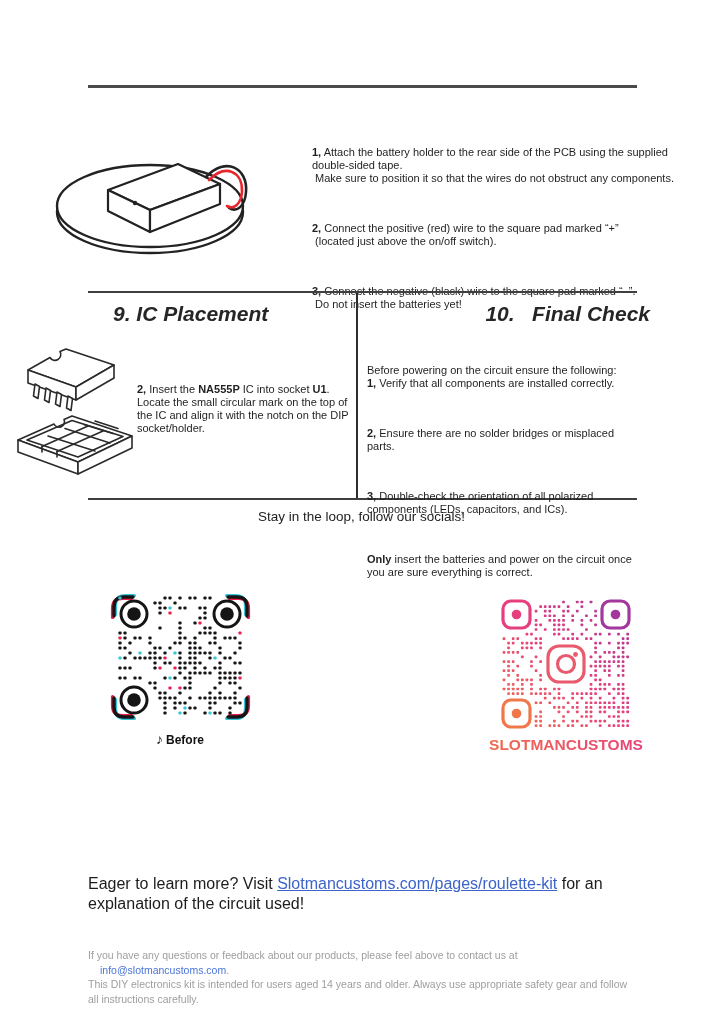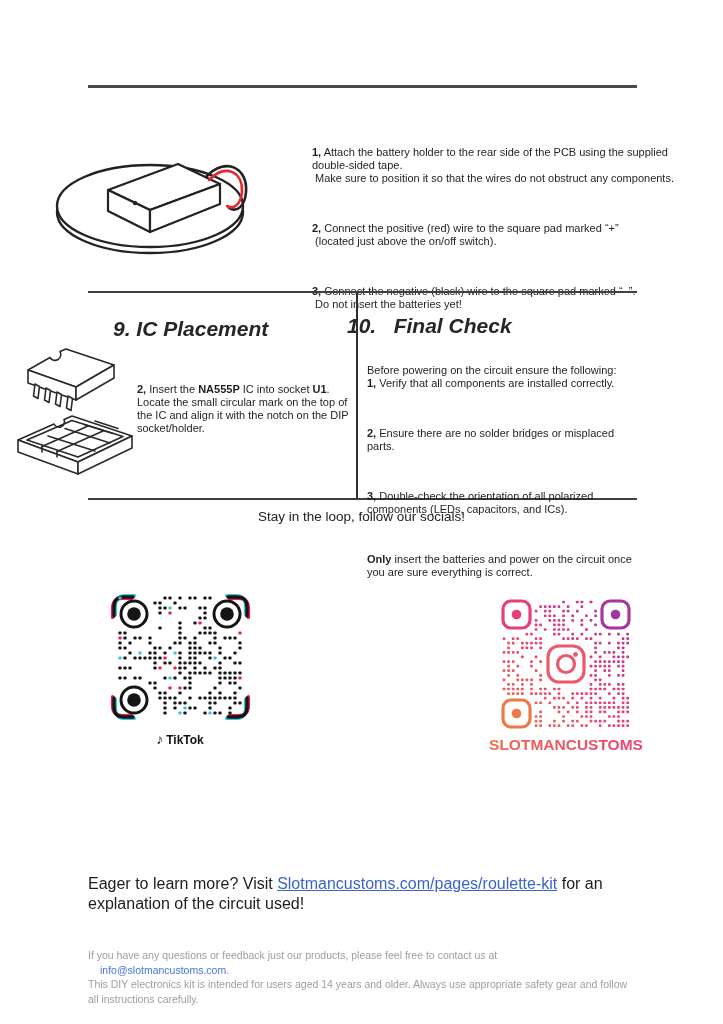--- a/index.html
+++ b/index.html
@@ -51,27 +51,27 @@
  Make sure to position it so that the wires do not obstruct any components.</span></p>
     <p><span class="b">2,</span><span> Connect the positive (red) wire to the square pad marked “+”
  (located just above the on/off switch).</span></p>
     <p><span class="b">3,</span><span> Connect the negative (black) wire to the square pad marked “–”.
  Do not insert the batteries yet!</span></p>
   </div>
 
   <div class="panel">
     <div class="panel-divider"></div>
 
-    <div class="sec-heading" style="left:25px;top:24px;">9. IC Placement</div>
+    <div class="sec-heading" style="left:25px;top:9px;">9. IC Placement</div>
 
     <div class="body-text" style="position:absolute;left:49px;top:64px;width:214px;">
       <p><span class="b">2,</span><span> Insert the </span><span class="b">NA555P</span><span> IC into socket </span><span class="b">U1</span><span>. Locate the small circular mark on the top of the IC and align it with the notch on the DIP socket/holder.</span></p>
     </div>
 
-    <div class="sec-heading" style="left:259px;top:9px;width:280px;text-align:left;margin-top:12px;">10.   Final Check</div>
+    <div class="sec-heading" style="left:282px;top:9px;width:280px;text-align:right;">10.   Final Check</div>
 
     <div class="body-text" style="position:absolute;left:279px;top:45px;width:268px;">
       <p><span>Before powering on the circuit ensure the following:
 </span><span class="b">1,</span><span> Verify that all components are installed correctly.</span></p>
       <p><span class="b">2,</span><span> Ensure there are no solder bridges or misplaced parts.</span></p>
       <p><span class="b">3,</span><span> Double-check the orientation of all polarized components (LEDs, capacitors, and ICs).</span></p>
       <p><span class="b">Only</span><span> insert the batteries and power on the circuit once you are sure everything is correct.</span></p>
     </div>
   </div>
 
@@ -334,21 +334,21 @@
         <rect x="121.4" y="116.4" width="3.2" height="3.2" rx="1.1" fill="#151515"></rect>
         <rect x="56.4" y="121.4" width="3.2" height="3.2" rx="1.1" fill="#151515"></rect>
         <rect x="71.4" y="121.4" width="3.2" height="3.2" rx="1.1" fill="#35c5d8"></rect>
         <rect x="76.4" y="121.4" width="3.2" height="3.2" rx="1.1" fill="#151515"></rect>
         <rect x="96.4" y="121.4" width="3.2" height="3.2" rx="1.1" fill="#151515"></rect>
         <rect x="101.4" y="121.4" width="3.2" height="3.2" rx="1.1" fill="#35c5d8"></rect>
         <rect x="106.4" y="121.4" width="3.2" height="3.2" rx="1.1" fill="#151515"></rect>
         <rect x="111.4" y="121.4" width="3.2" height="3.2" rx="1.1" fill="#151515"></rect>
         <rect x="121.4" y="121.4" width="3.2" height="3.2" rx="1.1" fill="#151515"></rect>
       </svg>
-    <div class="qr-label-tt"><span class="tt-note">♪</span><span>TikTok</span></div>
+    <div class="qr-label-tt"><span class="tt-note">♪</span><span>Before</span></div>
   </div>
 
   <div class="qr-block" style="left:486px;top:598px;width:160px;">
     <svg id="ig-qr" width="132" height="132" viewBox="0 0 132 132" style="margin:0 auto;">
         <rect x="62.19" y="2.65" width="2.7" height="2.7" rx="0.7" fill="rgb(200,59,140)"></rect>
         <rect x="75.93" y="2.65" width="2.7" height="2.7" rx="0.7" fill="rgb(193,59,143)"></rect>
         <rect x="80.51" y="2.65" width="2.7" height="2.7" rx="0.7" fill="rgb(190,58,144)"></rect>
         <rect x="89.67" y="2.65" width="2.7" height="2.7" rx="0.7" fill="rgb(186,58,147)"></rect>
         <rect x="39.29" y="7.23" width="2.7" height="2.7" rx="0.7" fill="rgb(214,61,133)"></rect>
         <rect x="43.87" y="7.23" width="2.7" height="2.7" rx="0.7" fill="rgb(211,61,134)"></rect>
@@ -651,16 +651,16 @@
           <stop offset="0" id="lbl-stop-a" stop-color="#ee6b4f"></stop>
           <stop offset="1" id="lbl-stop-b" stop-color="#e8447a"></stop>
         </linearGradient>
       </defs>
       <text x="80" y="16.5" text-anchor="middle" font-family="Liberation Sans, sans-serif" font-size="15.5" font-weight="bold" fill="url(#lblgrad)">SLOTMANCUSTOMS</text>
     </svg>
   </div>
 
   <div class="eager"><span>Eager to learn more? Visit </span><span class="lnk">Slotmancustoms.com/pages/roulette-kit</span><span> for an explanation of the circuit used!</span></div>
 
-  <div class="footer-text"><span>If you have any questions or feedback just our products, please feel free to contact us at </span><span class="lnk">info@slotmancustoms.com</span><span>.
+  <div class="footer-text"><span>If you have any questions or feedback about our products, please feel above to contact us at </span><span class="lnk">info@slotmancustoms.com</span><span>.
 This DIY electronics kit is intended for users aged 14 years and older. Always use appropriate safety gear and follow all instructions carefully.</span></div>
 
 </div>
 
 </body></html>

